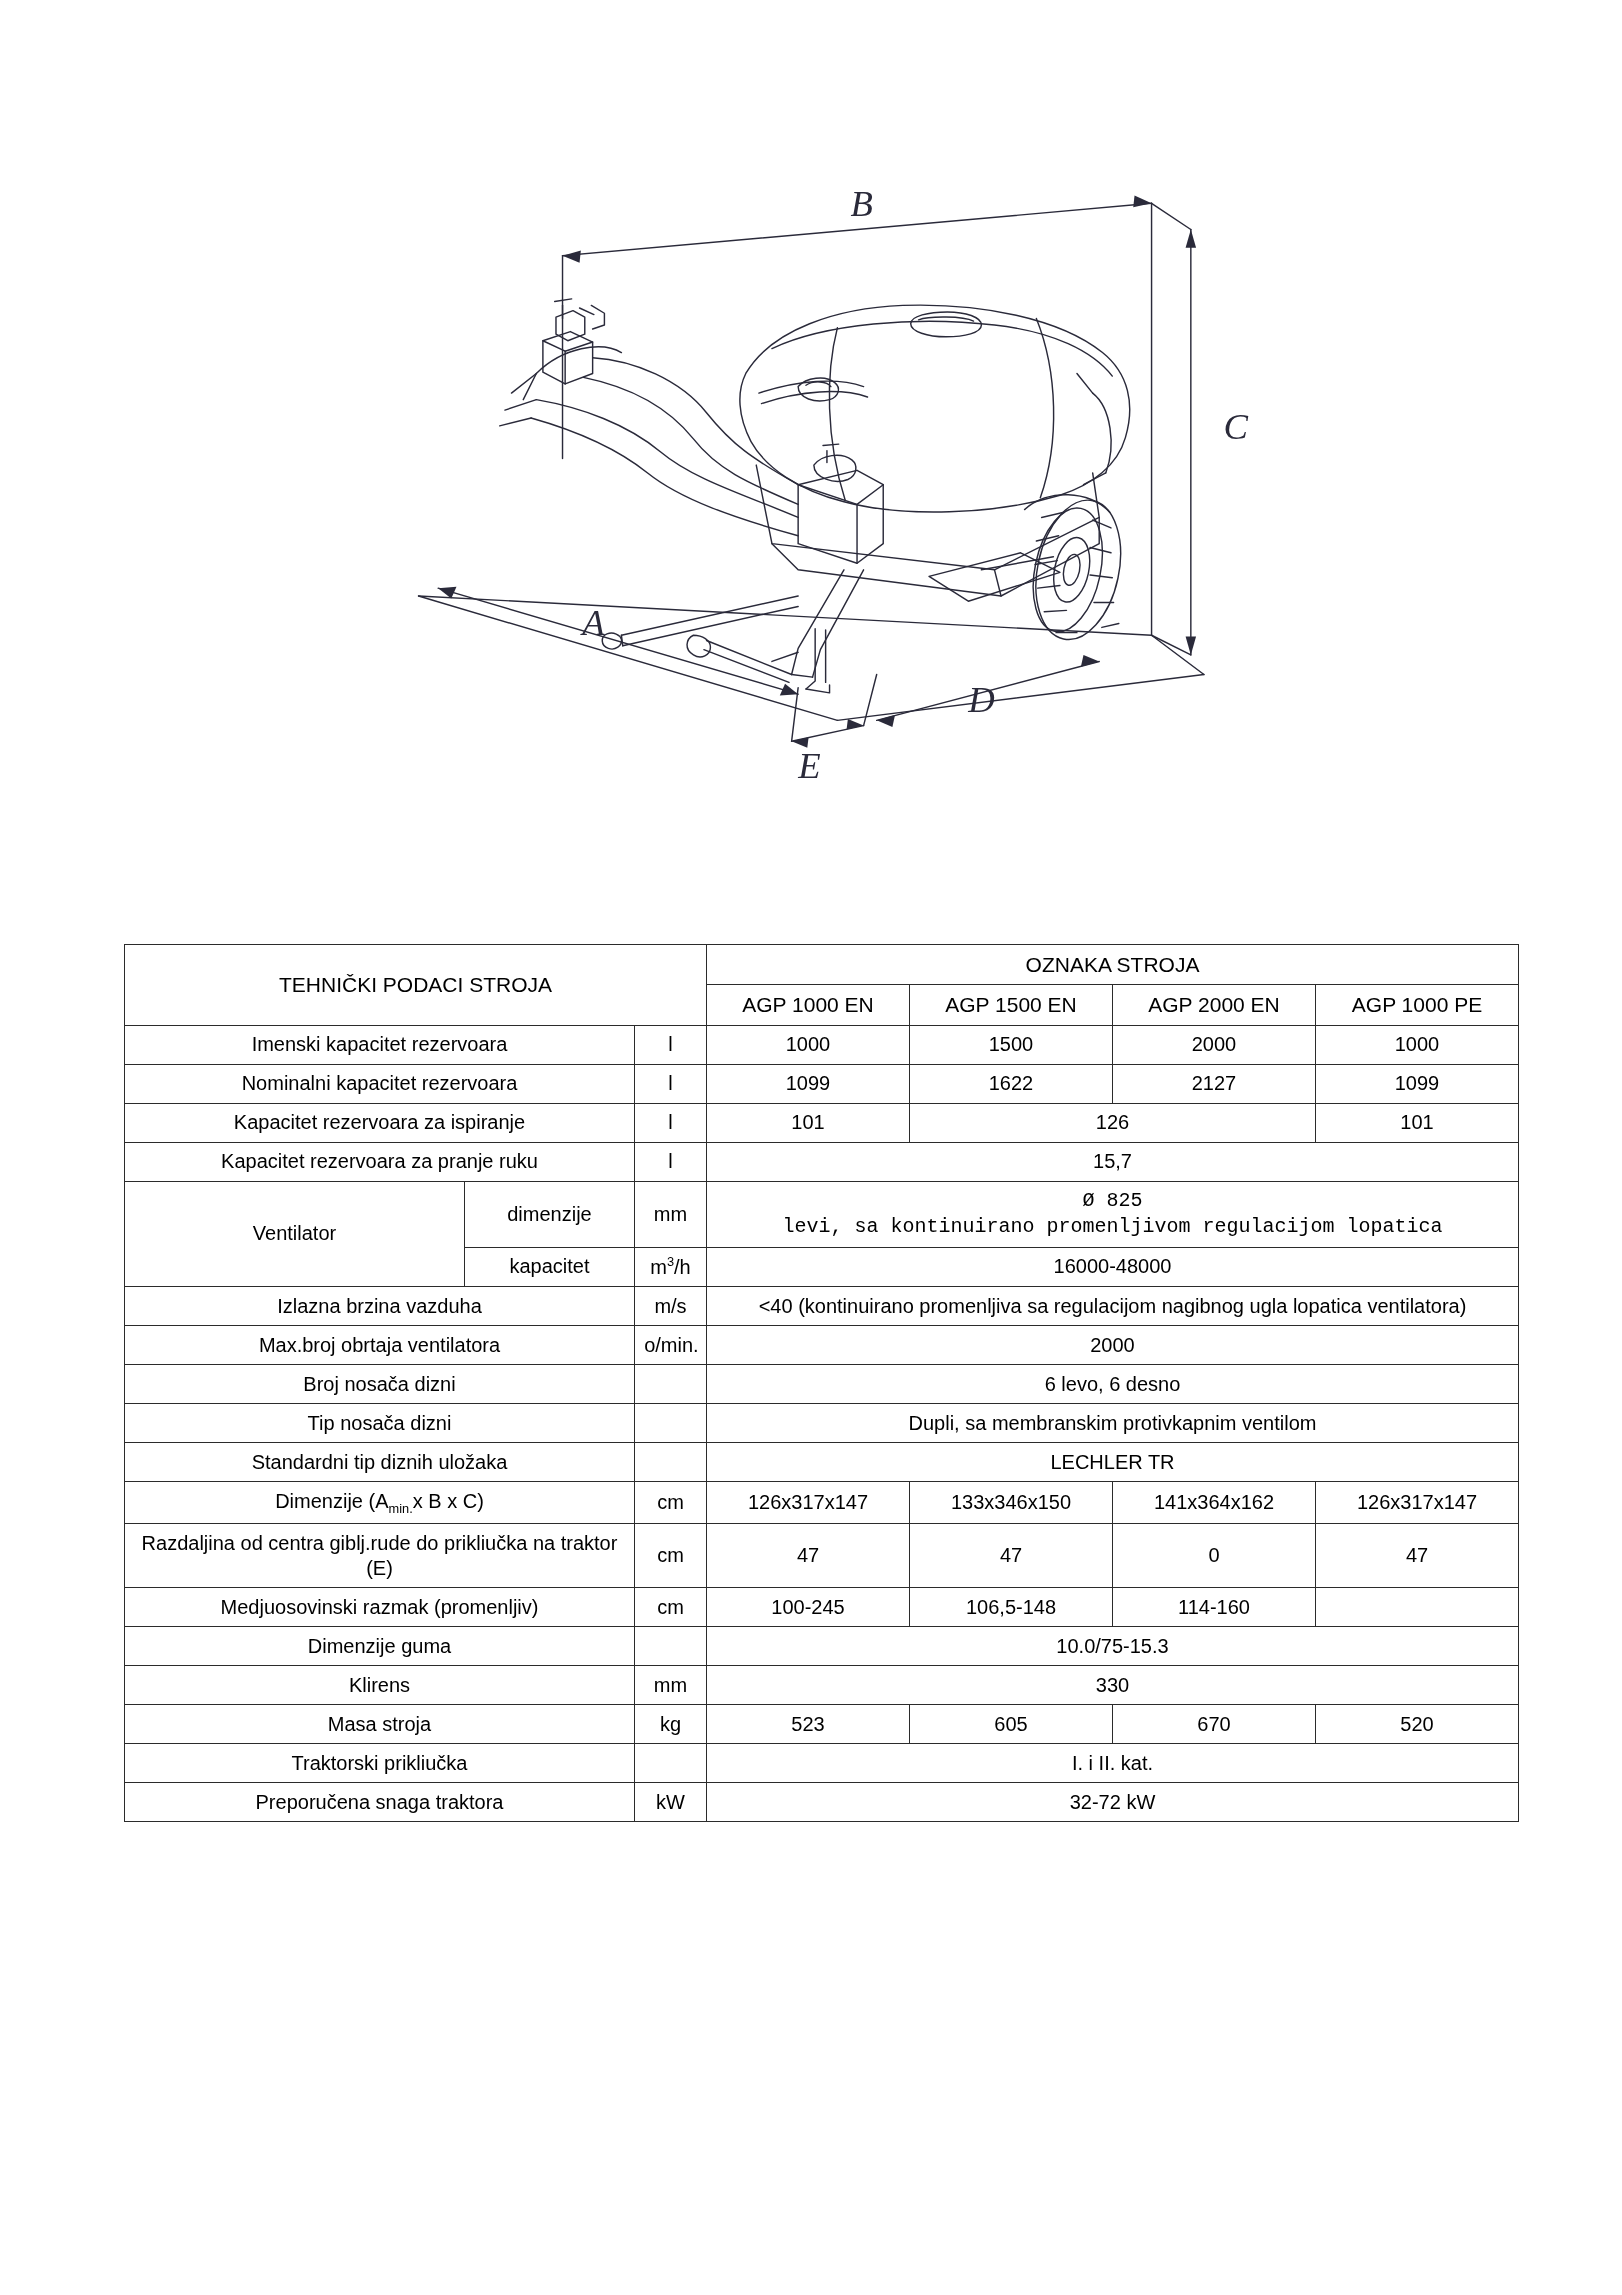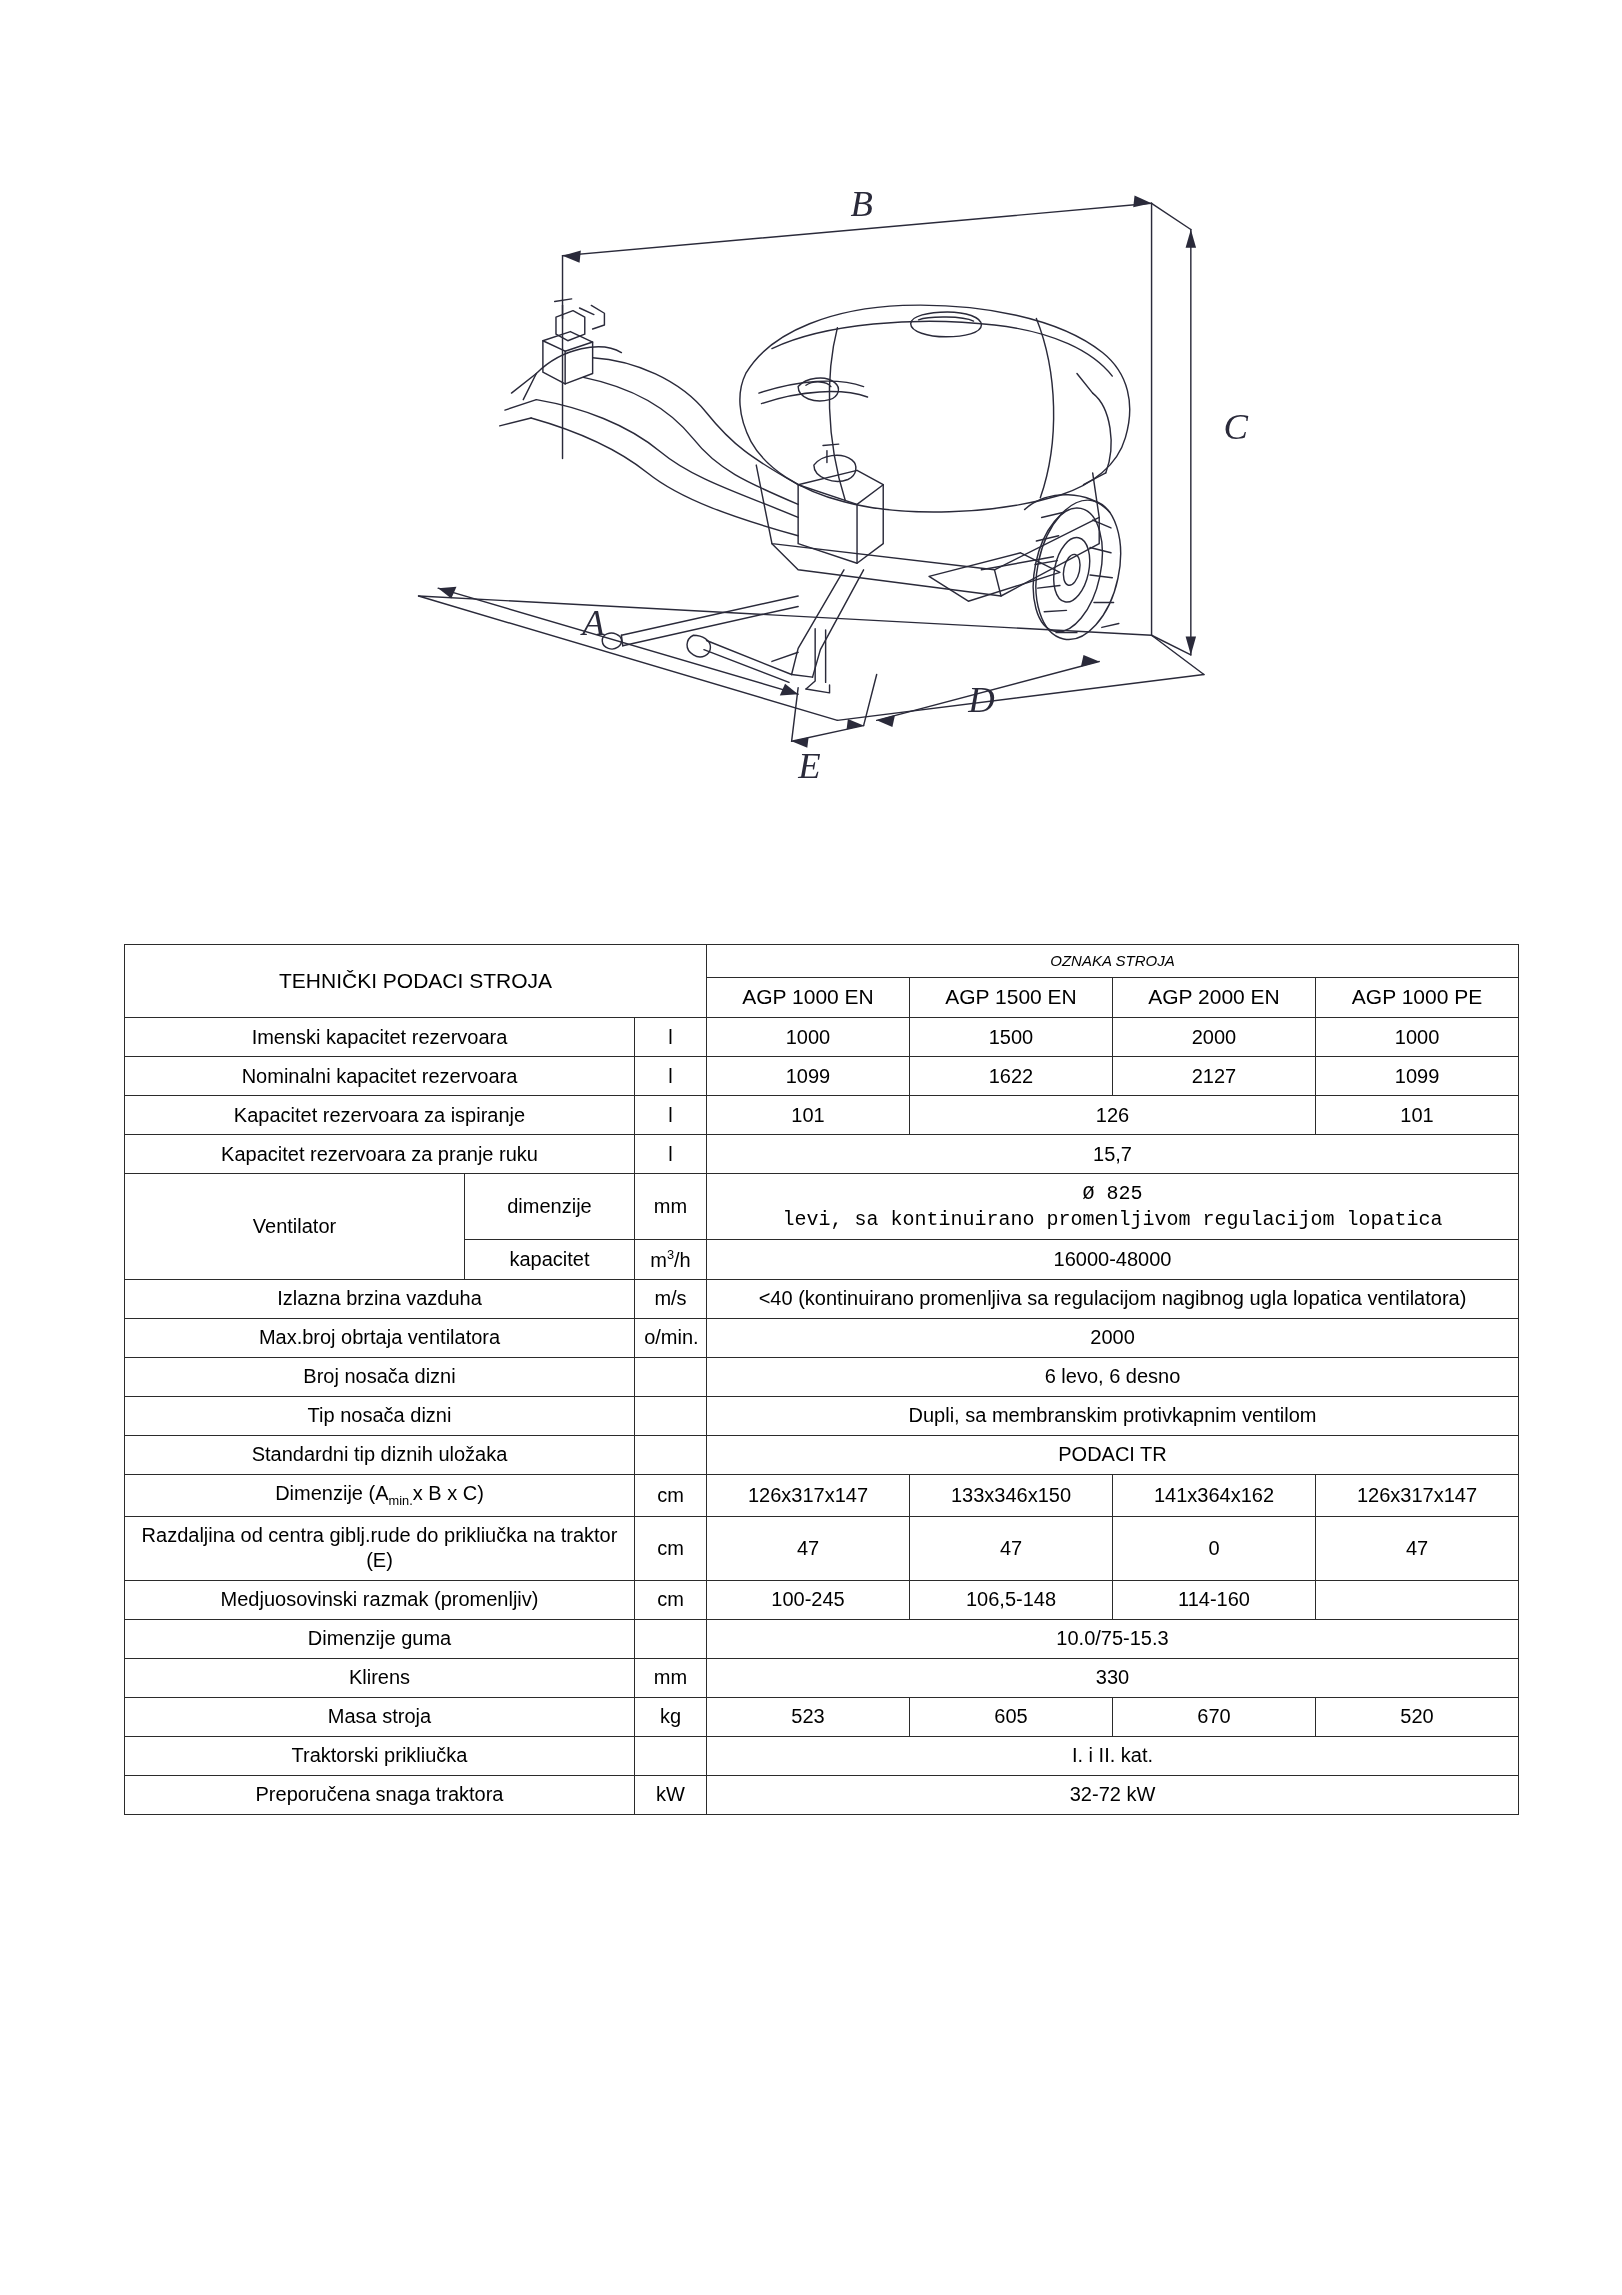--- a/index.html
+++ b/index.html
@@ -61,23 +61,22 @@
   td.lbl {
     text-align: left;
     padding-left: 13px;
   }
   td.hdr-left {
     text-align: center;
     font-size: 21px;
   }
   th.group {
     text-align: center;
-    font-size: 15px;
+    font-size: 21px;
     font-weight: normal;
-    font-style: italic;
   }
   th.model {
     text-align: center;
     font-size: 21px;
     font-weight: bold;
     margin-top: 44px;
   }
   .unit {
     text-align: center;
   }
@@ -341,21 +340,21 @@
 
         <tr>
           <td class="lbl" colspan="2">Tip nosača dizni</td>
           <td class="unit"></td>
           <td colspan="4">Dupli, sa membranskim protivkapnim ventilom</td>
         </tr>
 
         <tr>
           <td class="lbl" colspan="2">Standardni tip diznih uložaka</td>
           <td class="unit"></td>
-          <td colspan="4">PODACI TR</td>
+          <td colspan="4">LECHLER TR</td>
         </tr>
 
         <tr>
           <td class="lbl" colspan="2">Dimenzije (A<span class="sub">min.</span>x B x C)</td>
           <td class="unit">cm</td>
           <td>126x317x147</td>
           <td>133x346x150</td>
           <td>141x364x162</td>
           <td>126x317x147</td>
         </tr>

